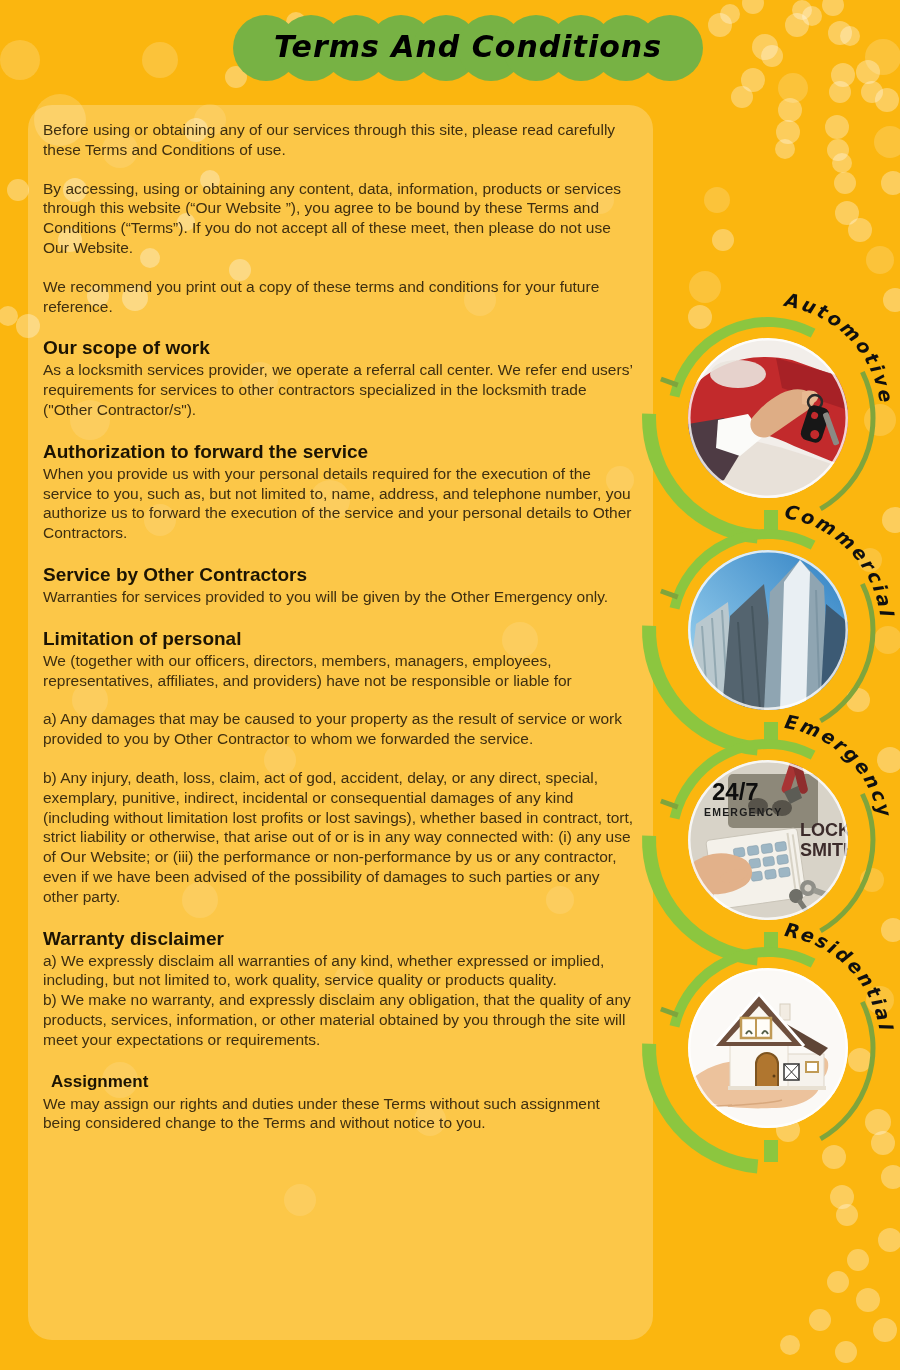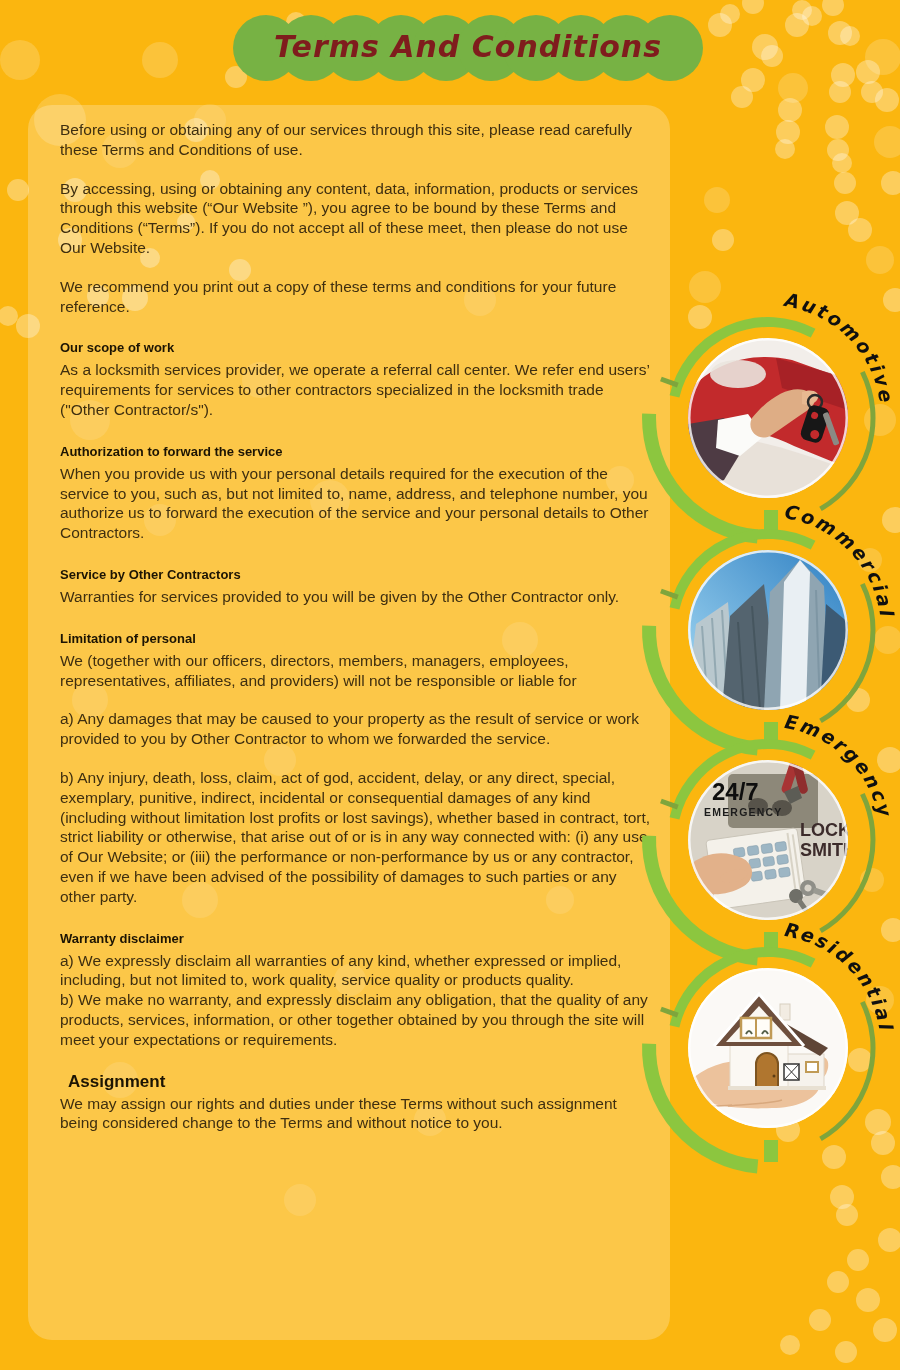--- a/index.html
+++ b/index.html
@@ -12,33 +12,33 @@
   .dot-a{fill:rgba(255,255,255,0.32);}
   .dot-b{fill:rgba(255,255,255,0.18);}
   .dot-c{fill:rgba(255,255,255,0.12);}
 
   
   .banner{position:absolute;left:233px;top:13px;width:470px;height:70px;}
   .banner svg{position:absolute;left:0;top:0;}
   .banner-title{
     position:absolute;inset:0;display:flex;align-items:center;justify-content:center;
     font-family:"DejaVu Sans", sans-serif;font-style:italic;font-weight:700;
-    font-size:30px;letter-spacing:1px;color:#7f1d1d;padding-bottom:3px;
+    font-size:30px;letter-spacing:1px;color:#000000;padding-bottom:3px;
   }
 
   
   .panel{
     position:absolute;left:28px;top:105px;width:596px;bottom:30px;
     background:rgba(255,255,255,0.24);
     border-radius:24px;
-    padding:15px 14px 0 32px;
+    padding:15px 14px 0 15px;
     color:#3f2f10;font-size:15.5px;line-height:19.8px;
   }
   .panel h2{
-    font-size:13px;line-height:22px;color:#1c1403;margin:21px 0 1px 0;
+    font-size:19px;line-height:22px;color:#1c1403;margin:21px 0 1px 0;
     font-weight:700;font-family:"Liberation Sans", sans-serif;
   }
   .panel h2.small{font-size:17px;margin-left:8px;}
   .para{margin:0 0 19px 0;}
   .tight{margin:0;}
   .spaced-top{margin:19px 0 0 0;}
 
   
   .service{position:absolute;left:630px;width:276px;height:276px;}
   .service svg{overflow:visible;}
@@ -177,30 +177,30 @@
   <p class="para">By accessing, using or obtaining any content, data, information, products or services through this website (“Our Website ”), you agree to be bound by these Terms and Conditions (“Terms”). If you do not accept all of these meet, then please do not use Our Website.</p>
   <p class="tight">We recommend you print out a copy of these terms and conditions for your future reference.</p>
 
   <h2>Our scope of work</h2>
   <p class="tight">As a locksmith services provider, we operate a referral call center. We refer end users’ requirements for services to other contractors specialized in the locksmith trade ("Other Contractor/s").</p>
 
   <h2>Authorization to forward the service</h2>
   <p class="tight">When you provide us with your personal details required for the execution of the service to you, such as, but not limited to, name, address, and telephone number, you authorize us to forward the execution of the service and your personal details to Other Contractors.</p>
 
   <h2>Service by Other Contractors</h2>
-  <p class="tight">Warranties for services provided to you will be given by the Other Contractor only.</p>
+  <p class="tight">Warranties for services provided to you will be given by the Other Emergency only.</p>
 
   <h2>Limitation of personal</h2>
-  <p class="para">We (together with our officers, directors, members, managers, employees, representatives, affiliates, and providers) will not be responsible or liable for</p>
+  <p class="para">We (together with our officers, directors, members, managers, employees, representatives, affiliates, and providers) have not be responsible or liable for</p>
   <p class="para">a) Any damages that may be caused to your property as the result of service or work provided to you by Other Contractor to whom we forwarded the service.</p>
   <p class="tight">b) Any injury, death, loss, claim, act of god, accident, delay, or any direct, special, exemplary, punitive, indirect, incidental or consequential damages of any kind (including without limitation lost profits or lost savings), whether based in contract, tort, strict liability or otherwise, that arise out of or is in any way connected with: (i) any use of Our Website; or (iii) the performance or non-performance by us or any contractor, even if we have been advised of the possibility of damages to such parties or any other party.</p>
 
   <h2>Warranty disclaimer</h2>
   <p class="tight">a) We expressly disclaim all warranties of any kind, whether expressed or implied, including, but not limited to, work quality, service quality or products quality.</p>
-  <p class="tight">b) We make no warranty, and expressly disclaim any obligation, that the quality of any products, services, information, or other together obtained by you through the site will meet your expectations or requirements.</p>
+  <p class="tight">b) We make no warranty, and expressly disclaim any obligation, that the quality of any products, services, information, or other material obtained by you through the site will meet your expectations or requirements.</p>
 
   <h2 class="small">Assignment</h2>
   <p class="tight">We may assign our rights and duties under these Terms without such assignment being considered change to the Terms and without notice to you.</p>
 </div>
 
 <div class="service" style="top:280px">
   <svg width="276" height="276" viewBox="-138 -138 276 276">
     <defs>
       <clipPath id="clip0">
           <circle cx="0" cy="0" r="80"></circle>

